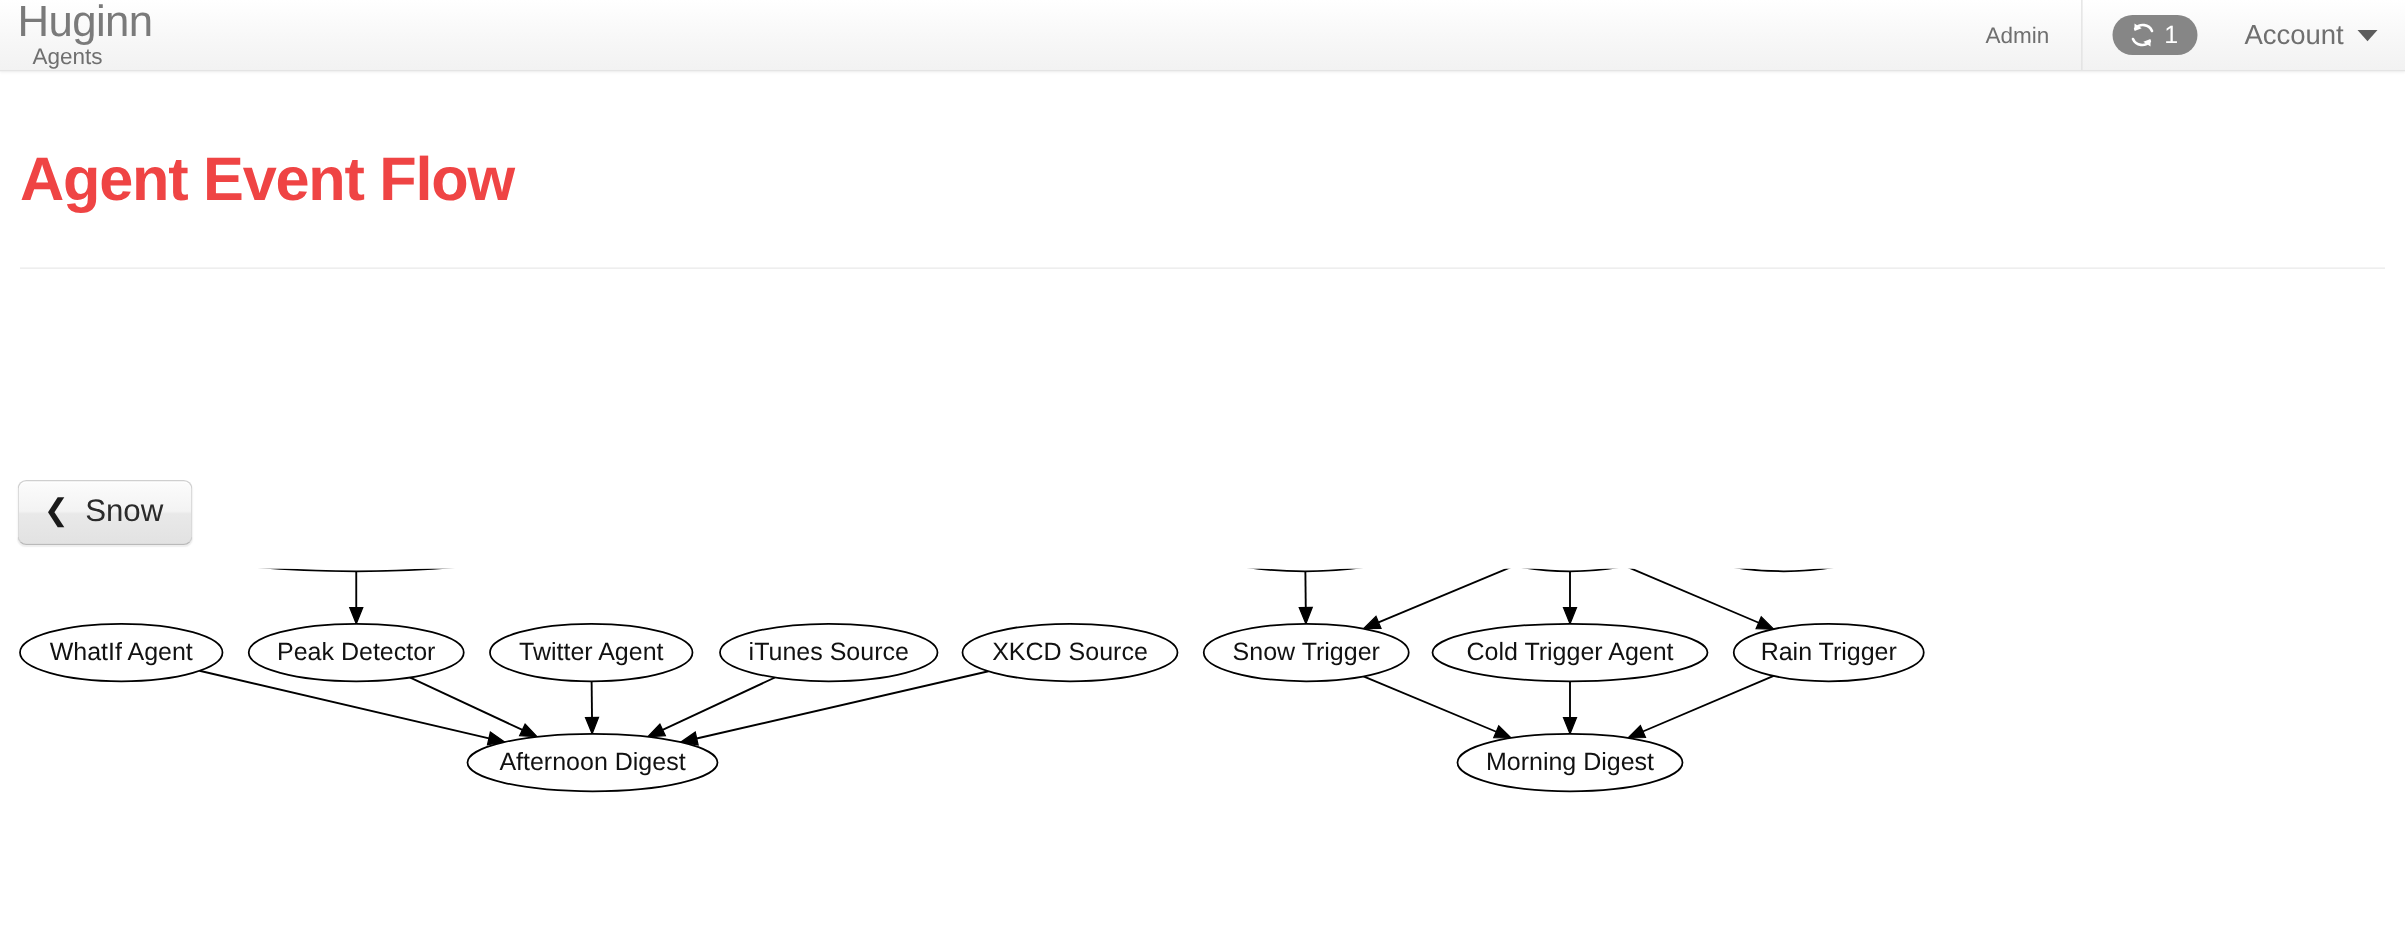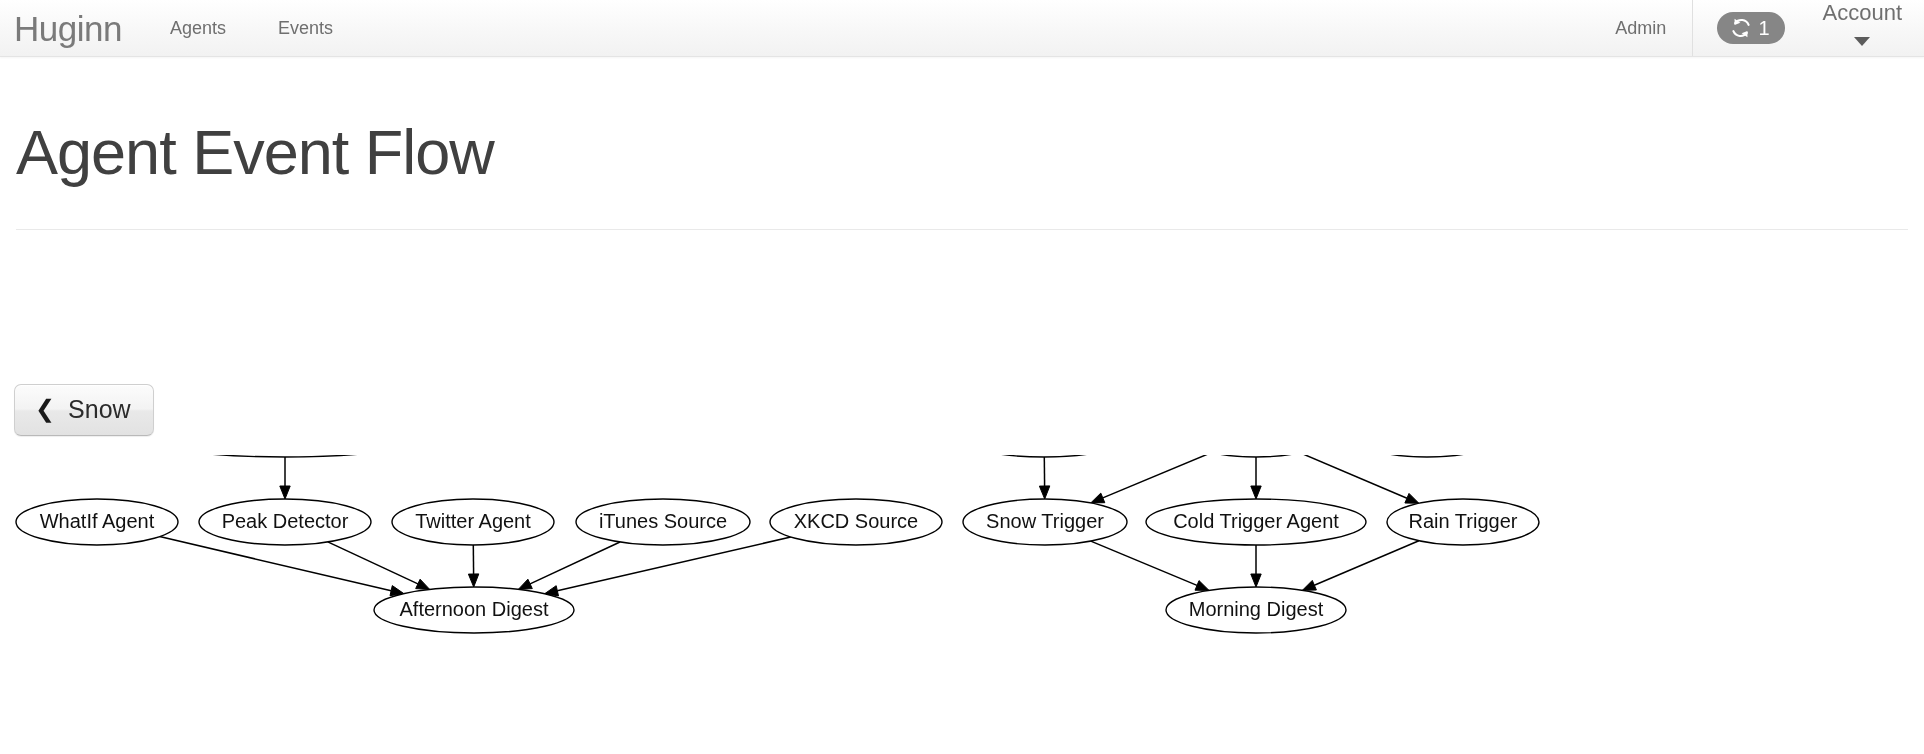--- a/index.html
+++ b/index.html
@@ -15,21 +15,21 @@
   .navbar {
     position: relative;
     height: 57px;
     width: 100%;
     background: linear-gradient(to bottom, #ffffff 0%, #f8f8f8 50%, #f2f2f2 100%);
     border-bottom: 1px solid #e4e4e4;
     box-shadow: 0 1px 2px rgba(0,0,0,0.045);
     display: flex;
     align-items: stretch;
   }
-  .nav-left { display: flex; align-items: stretch; }
+  .nav-left { display: flex; align-items: stretch; flex-direction: column; }
   .brand {
     display: flex; align-items: center;
     padding: 0 22px 0 14px;
     font-size: 35px;
     font-weight: 400;
     color: #7a7a7a;
     letter-spacing: -0.5px;
     line-height: 1;
     text-decoration: none;
     white-space: nowrap;
@@ -71,41 +71,40 @@
   }
   .badge .count { font-size: 20px; }
   .account {
     display: flex; align-items: center;
     gap: 11px;
     padding: 0 22px 0 14px;
     font-size: 22px;
     color: #6f6f6f;
     text-decoration: none;
     white-space: nowrap;
-    flex-direction: column;
   }
   .caret {
     width: 0; height: 0;
     border-left: 8px solid transparent;
     border-right: 8px solid transparent;
     border-top: 9px solid #5c5c5c;
     display: inline-block;
   }
 
   
   .container {
     position: relative;
     padding: 0 16px;
   }
   .page-title {
     margin: 0;
     padding-top: 62px;
-    font-size: 63px;
-    font-weight: normal;
-    color: #404040;
+    font-size: 49px;
+    font-weight: bold;
+    color: #ef4444;
     letter-spacing: -1px;
     line-height: 1.05;
   }
   .hr {
     margin-top: 44px;
     border: 0;
     border-top: 1px solid #e9e9e9;
     width: 100%;
   }
 
@@ -163,21 +162,20 @@
   }
   svg.graph polygon.arrow { fill: #000000; stroke: #000000; stroke-width: 1; }
 </style>
 </head>
 <body>
 
 <div class="navbar">
   <div class="nav-left">
     <a class="brand" href="#">Huginn</a>
     <a class="nav-link" href="#">Agents</a>
-    <a class="nav-link" href="#">Events</a>
   </div>
 
   <div class="nav-spacer"></div>
 
   <div class="nav-right">
     <a class="nav-link" href="#">Admin</a>
     <div class="nav-divider"></div>
     <div class="badge-wrap">
       <span class="badge">
         <span class="sync-icon">

